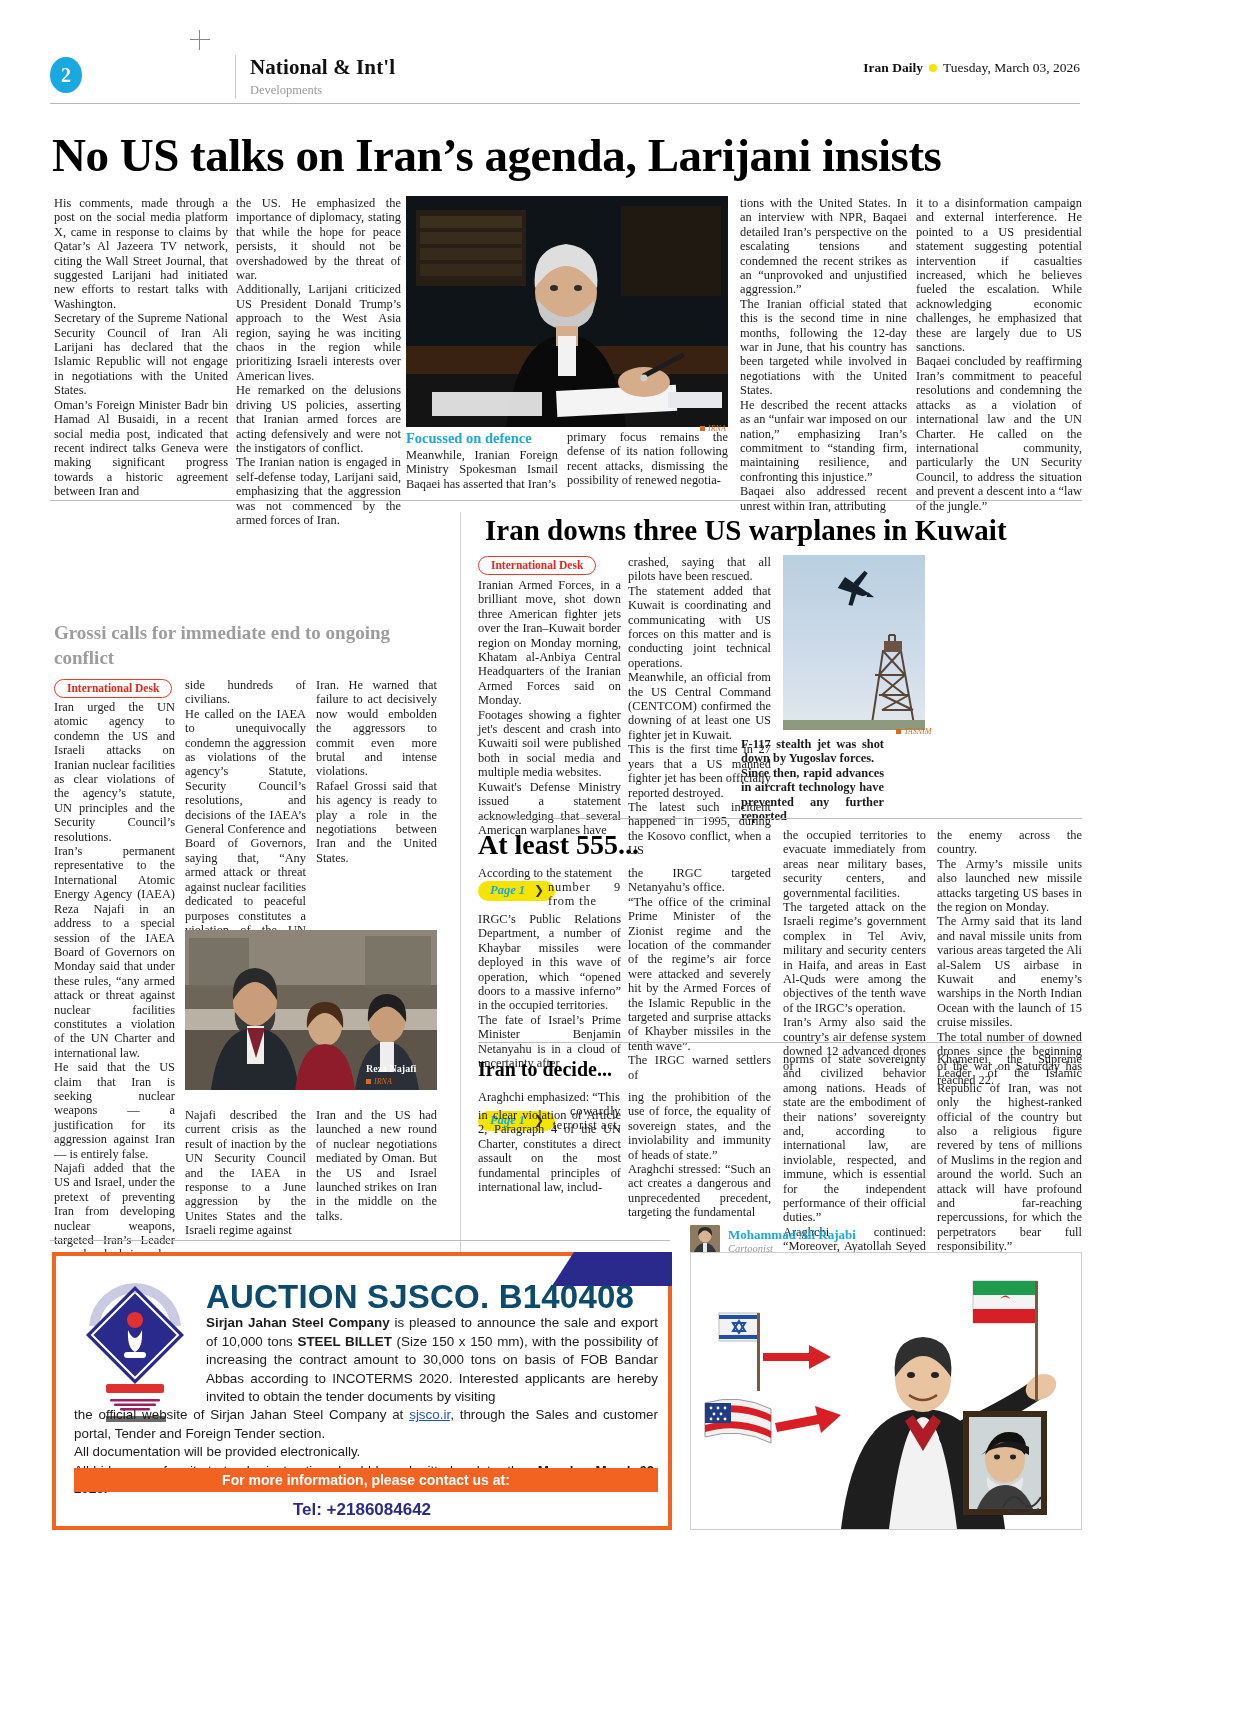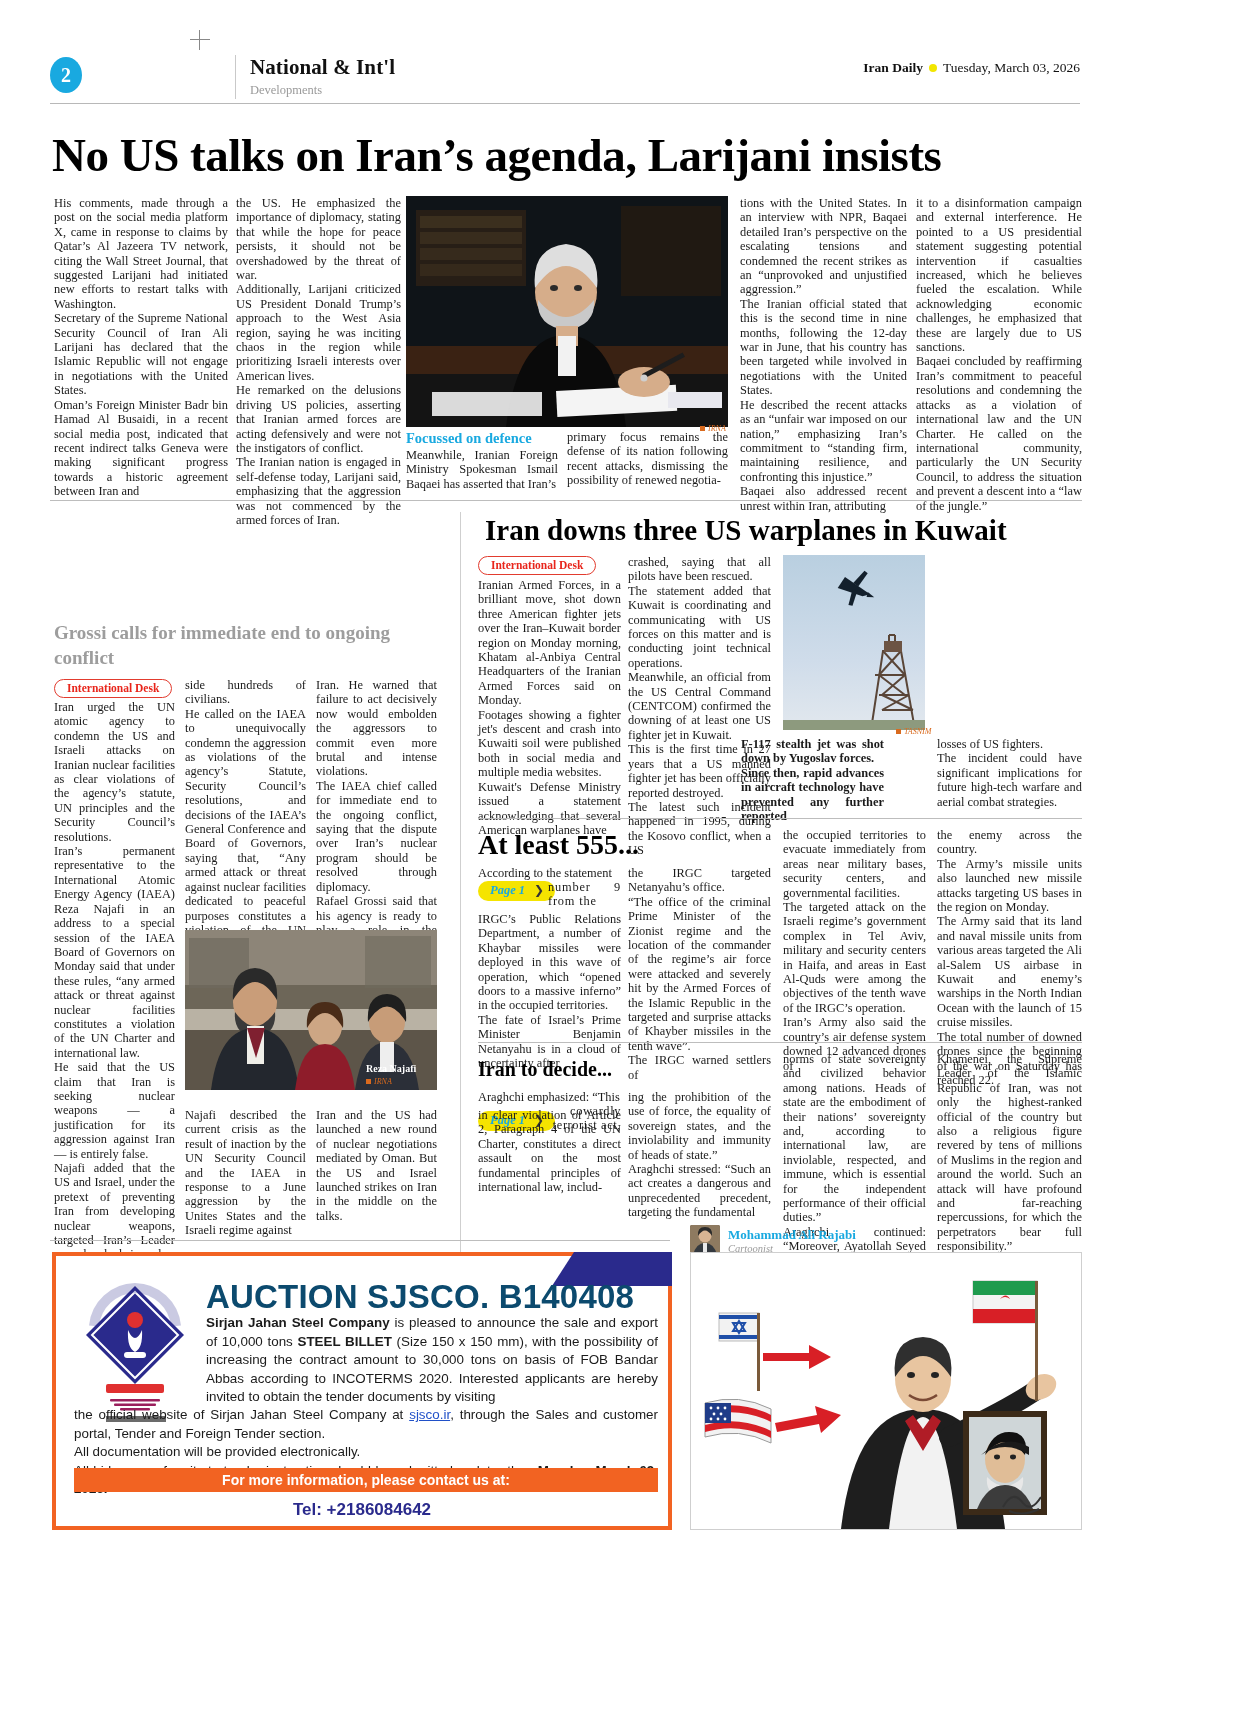--- a/index.html
+++ b/index.html
@@ -253,21 +253,20 @@
       <p>He said that the US claim that Iran is seeking nuclear weapons — a justification for its aggression against Iran — is entirely false.</p>
       <p>Najafi added that the US and Israel, under the pretext of preventing Iran from developing nuclear weapons, targeted Iran’s Leader — who had issued a religious decree prohibiting weapons of mass destruction, including nuclear arms — along-</p>
     </div>
   <div class="col" style="left:185px;top:678px;width:121px;height:250px;">
       <p>side hundreds of civilians.</p>
       <p>He called on the IAEA to unequivocally condemn the aggression as violations of the agency’s Statute, Security Council’s resolutions, and decisions of the IAEA’s General Conference and Board of Governors, saying that, “Any armed attack or threat against nuclear facilities dedicated to peaceful purposes constitutes a violation of the UN Charter, international law, and the IAEA Statute.”</p>
     </div>
   <div class="col" style="left:185px;top:1108px;width:121px;height:142px;">Najafi described the current crisis as the result of inaction by the UN Security Council and the IAEA in response to a June aggression by the Unites States and the Israeli regime against</div>
   <div class="col" style="left:316px;top:678px;width:121px;height:230px;">
       <p>Iran. He warned that failure to act decisively now would embolden the aggressors to commit even more brutal and intense violations.</p>
-      <p>The IAEA chief called for immediate end to the ongoing conflict, saying that the dispute over Iran’s nuclear program should be resolved through diplomacy.</p>
       <p>Rafael Grossi said that his agency is ready to play a role in the negotiations between Iran and the United States.</p>
     </div>
   <div class="col" style="left:316px;top:1108px;width:121px;height:142px;">Iran and the US had launched a new round of nuclear negotiations mediated by Oman. But the US and Israel launched strikes on Iran in the middle on the talks.</div>
 
   <div class="photo" style="left:185px;top:930px;width:252px;height:160px;">
     <svg width="252" height="160" viewBox="0 0 252 160">
       <rect width="252" height="160" fill="#b9b2a4"></rect>
       <rect y="0" width="252" height="60" fill="#8d8578"></rect>
       <rect y="55" width="252" height="24" fill="#6d6658"></rect>
       <rect y="100" width="252" height="60" fill="#5d5549"></rect>
@@ -348,24 +347,20 @@
     </svg>
   </div>
   <div class="credit" style="left:896px;top:727px;">
     <span class="sq"></span>
     <span>TASNIM</span>
   </div>
 
   <div class="col" style="left:741px;top:737px;width:143px;height:70px;font-weight:bold;">
       <p>F-117 stealth jet was shot down by Yugoslav forces.</p>
       <p>Since then, rapid advances in aircraft technology have prevented any further reported</p>
-    </div>
-  <div class="col" style="left:937px;top:737px;width:145px;height:70px;">
-      <p>losses of US fighters.</p>
-      <p>The incident could have significant implications for future high-tech warfare and aerial combat strategies.</p>
     </div>
 
   <div class="hr" style="left:478px;top:818px;width:604px;"></div>
 
   <div class="sec-head" style="left:478px;top:828px;width:400px;font-size:28px;line-height:34px;">At least 555...</div>
 
   <div class="col" style="left:478px;top:866px;width:143px;">According to the statement</div>
   <div style="position:absolute;left:478px;top:880px;">
     <span class="page1-badge">
       <span>Page 1</span>

